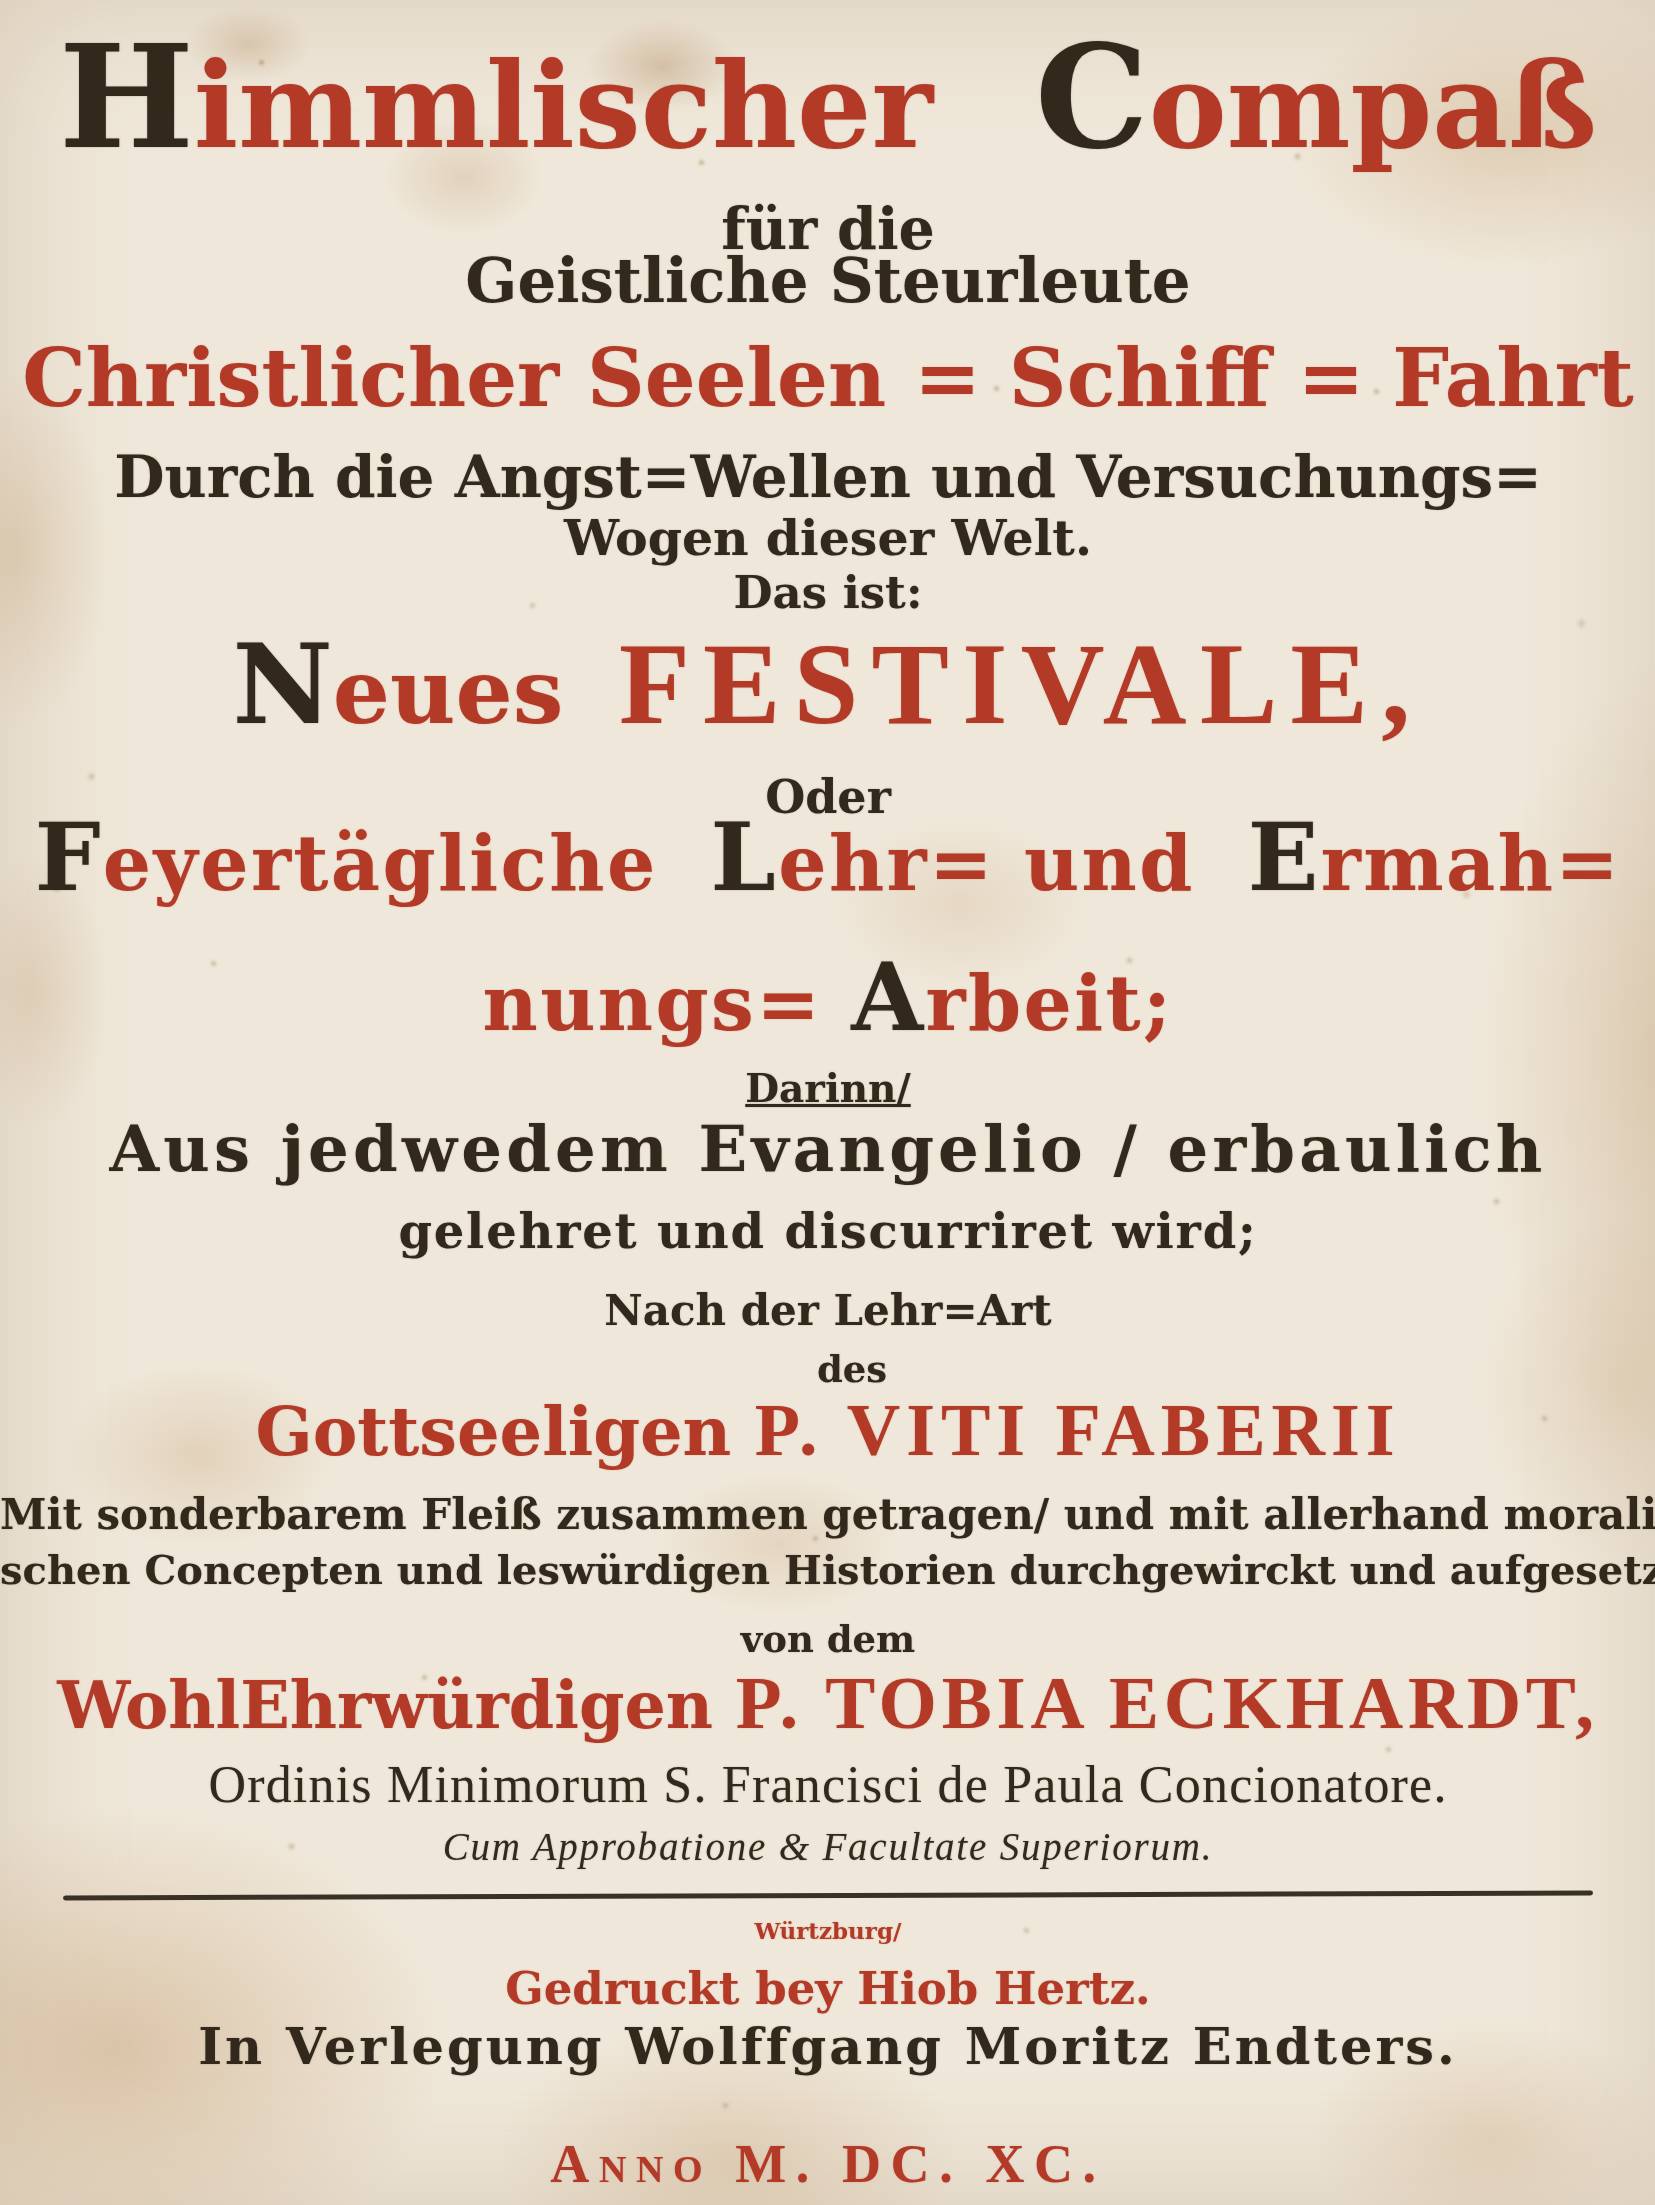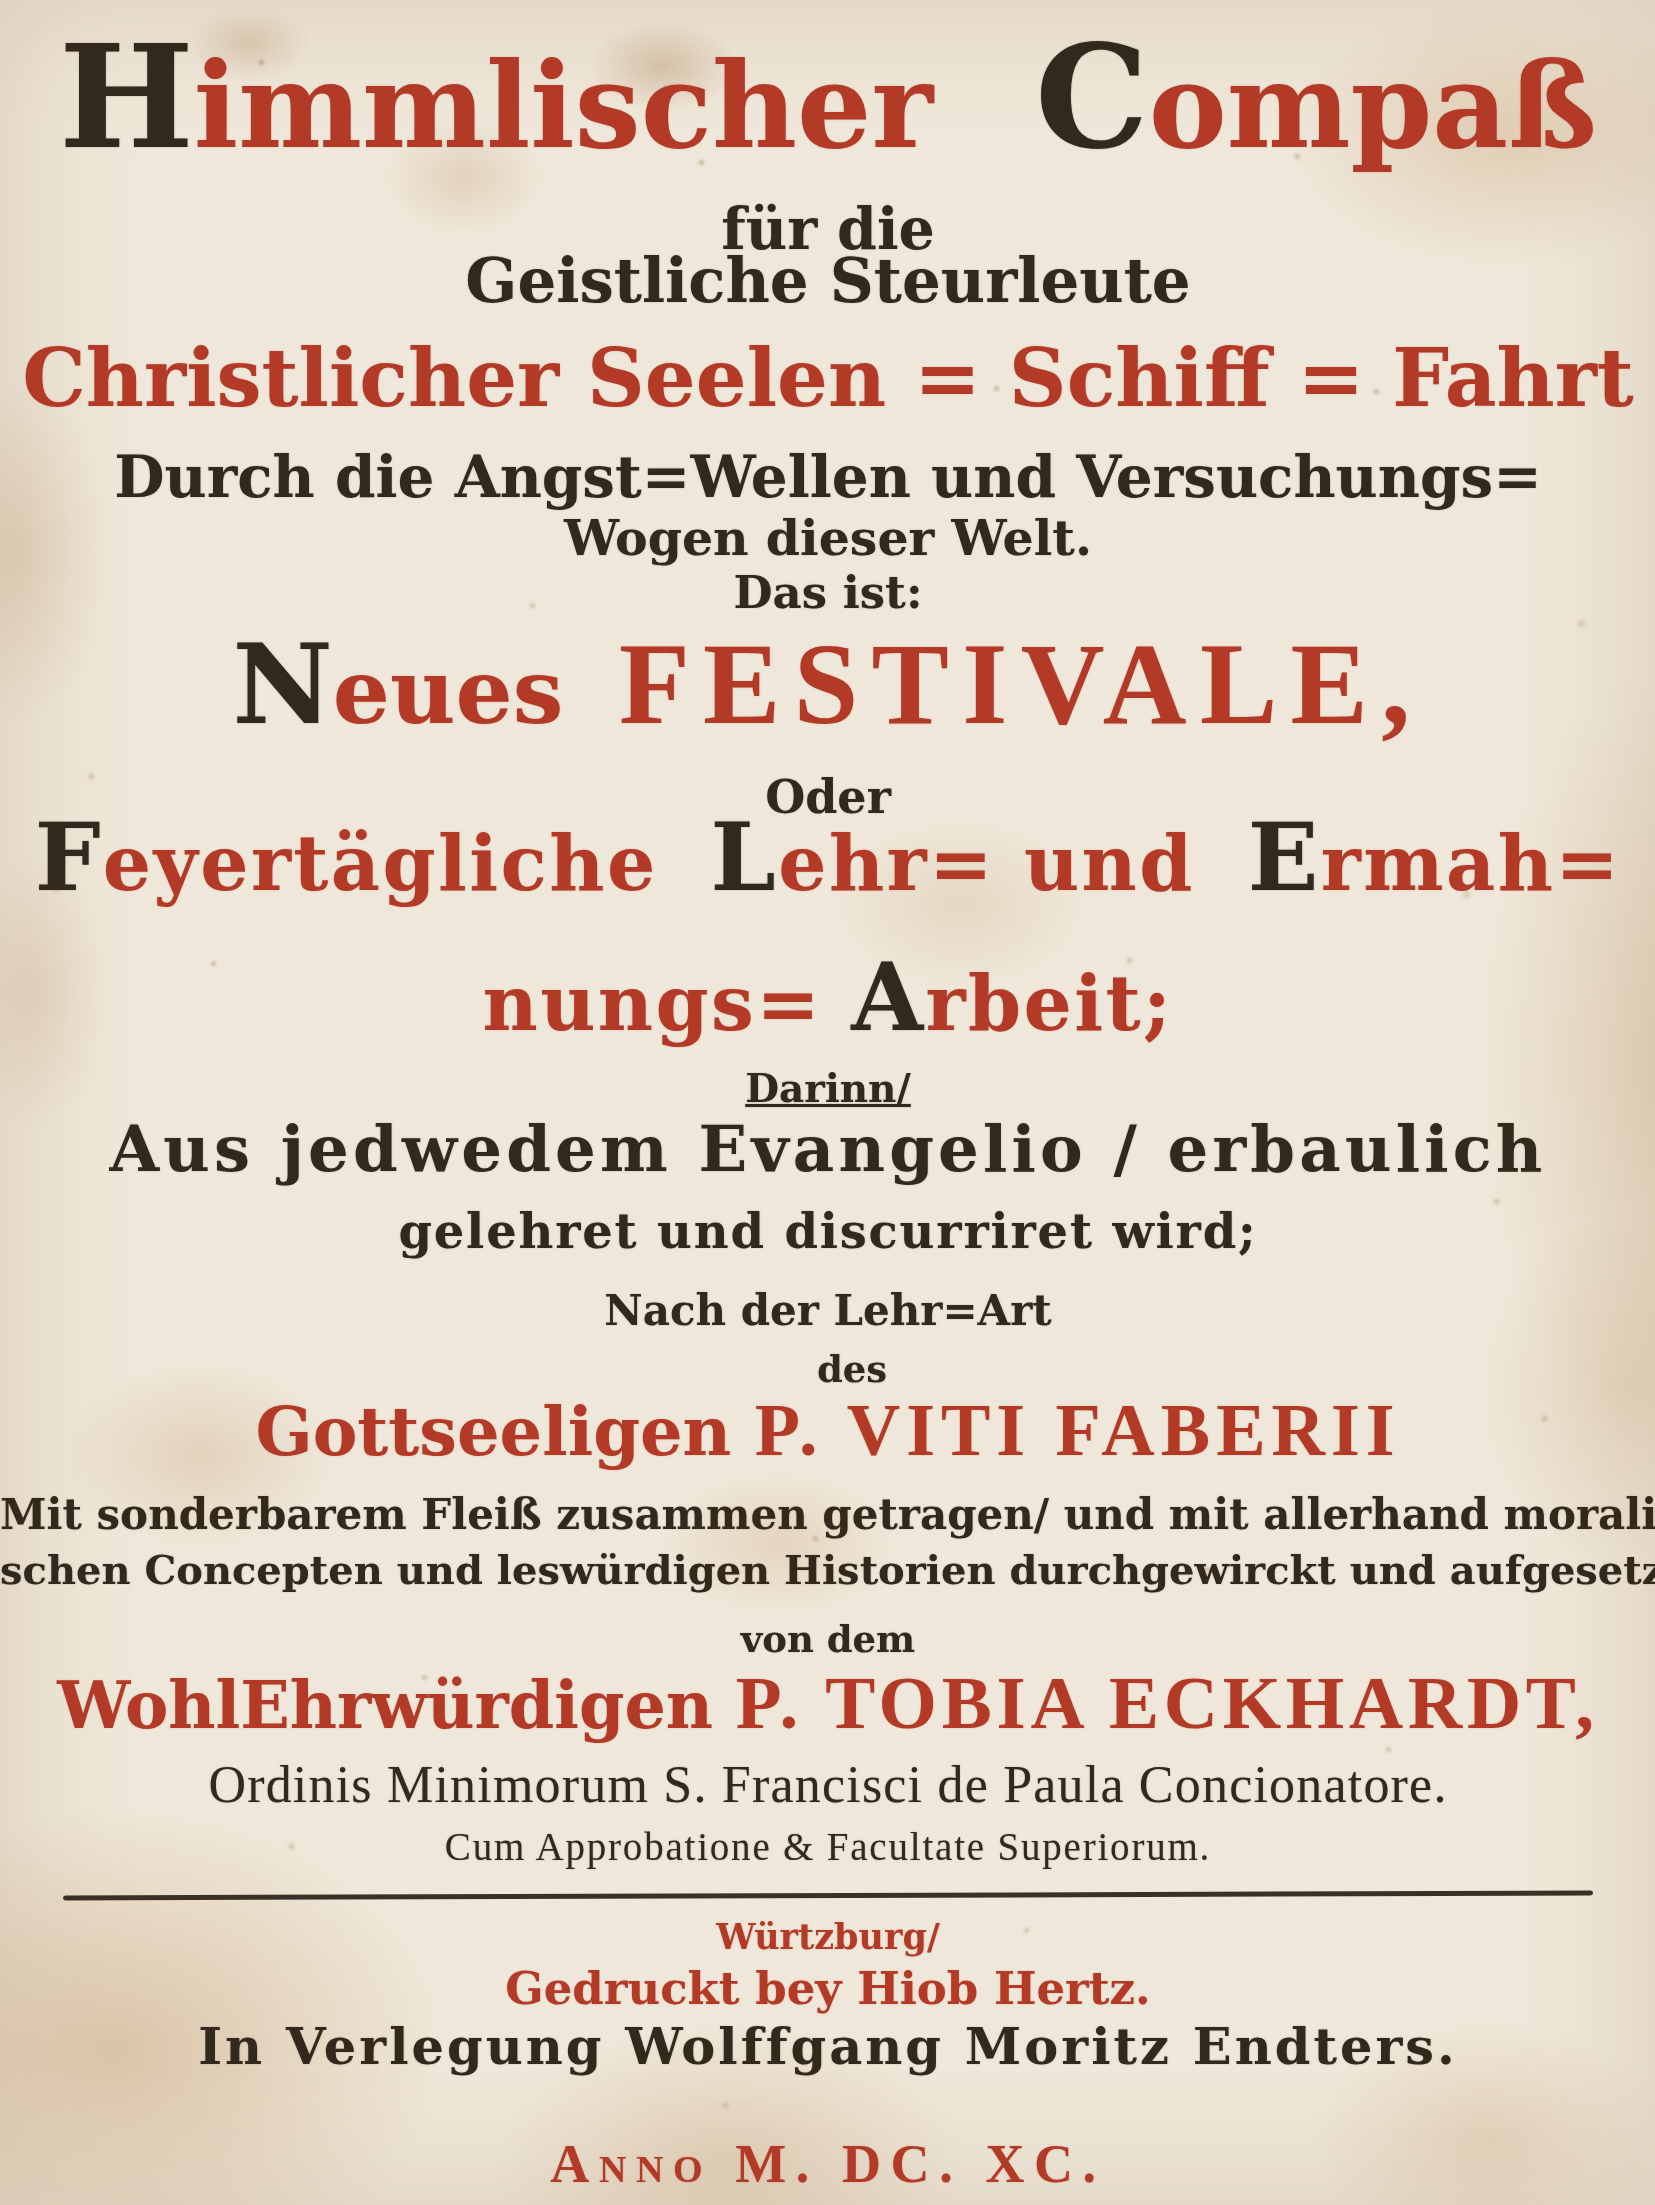--- a/index.html
+++ b/index.html
@@ -54,21 +54,21 @@
       1024px 1928px 3px rgba(148,104,60,.30), 1386px 1747px 3px rgba(148,104,60,.32);
   }
   .line{
     position:absolute;left:0;right:0;
     text-align:center;white-space:nowrap;line-height:1.05;
   }
   
   .bl{font-family:"DejaVu Serif",serif;font-weight:bold;}
   
   .rm{font-family:"Liberation Serif",serif;font-weight:bold;}
-  .it{font-family:"Liberation Serif",serif;font-weight:normal;}
+  .it{font-family:"Liberation Serif",serif;font-style:italic;font-weight:normal;}
   .red{color:var(--red);text-shadow:0 0 1.8px rgba(150,40,25,.25);}
   .black{color:var(--black);text-shadow:0 0 1.8px rgba(40,28,15,.25);}
   .init{color:var(--black);font-size:1.22em;line-height:0;text-shadow:0 0 1.8px rgba(40,28,15,.3);}
   .rule{
     position:absolute;top:1893px;left:63px;width:1530px;height:5.4px;
     background:#3a3126;border-radius:3px;transform:rotate(-0.18deg);
   }
 </style>
 </head>
 <body>
@@ -133,21 +133,21 @@
   <div class="line" style="top:1664px;font-size:65px;">
     <span class="bl red">WohlEhrwürdigen </span><span class="rm red" style="font-size:75px;letter-spacing:4.8px;">P. TOBIA ECKHARDT,</span>
   </div>
 
   <div class="line rm black" style="top:1758px;font-size:52px;font-weight:normal;letter-spacing:1.2px;">Ordinis Minimorum S. Francisci de Paula Concionatore.</div>
 
   <div class="line it black" style="top:1827px;font-size:39px;letter-spacing:1.8px;">Cum Approbatione &amp; Facultate Superiorum.</div>
 
   <div class="rule"></div>
 
-  <div class="line bl red" style="top:1919px;font-size:35px;">Würtzburg/</div>
+  <div class="line bl red" style="top:1919px;font-size:23px;">Würtzburg/</div>
 
   <div class="line bl red" style="top:1965px;font-size:45px;">Gedruckt bey Hiob Hertz.</div>
 
   <div class="line bl black" style="top:2020px;font-size:51px;letter-spacing:3px;">In Verlegung Wolffgang Moritz Endters.</div>
 
   <div class="line rm red" style="top:2092px;font-size:54px;letter-spacing:9.6px;font-variant:small-caps;margin-top:44px;">Anno M. DC. XC.</div>
 </div>
 
 
 </body></html>

